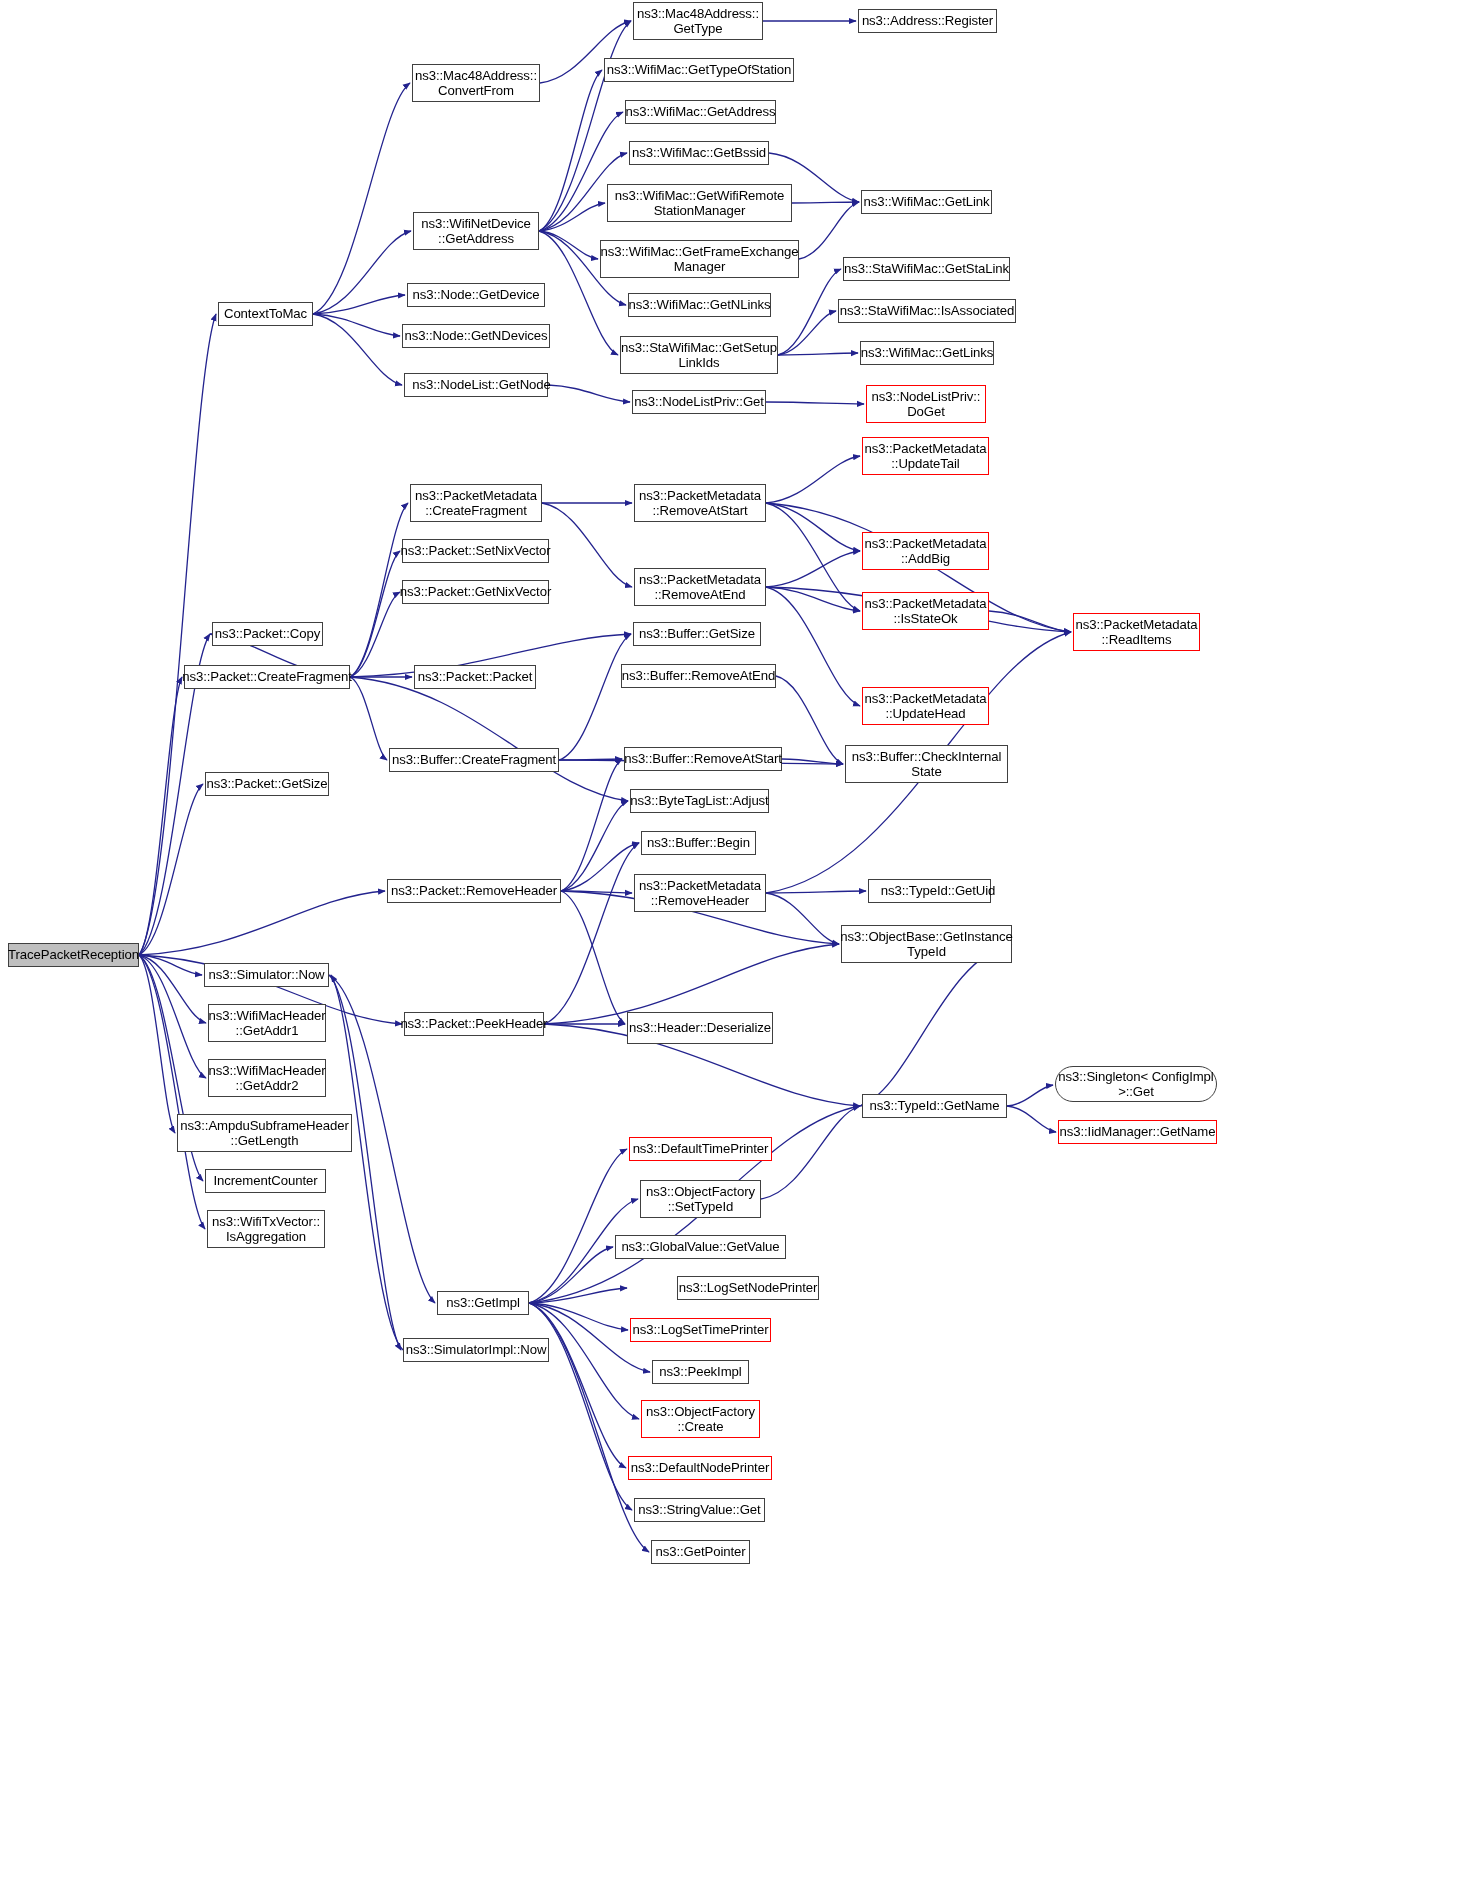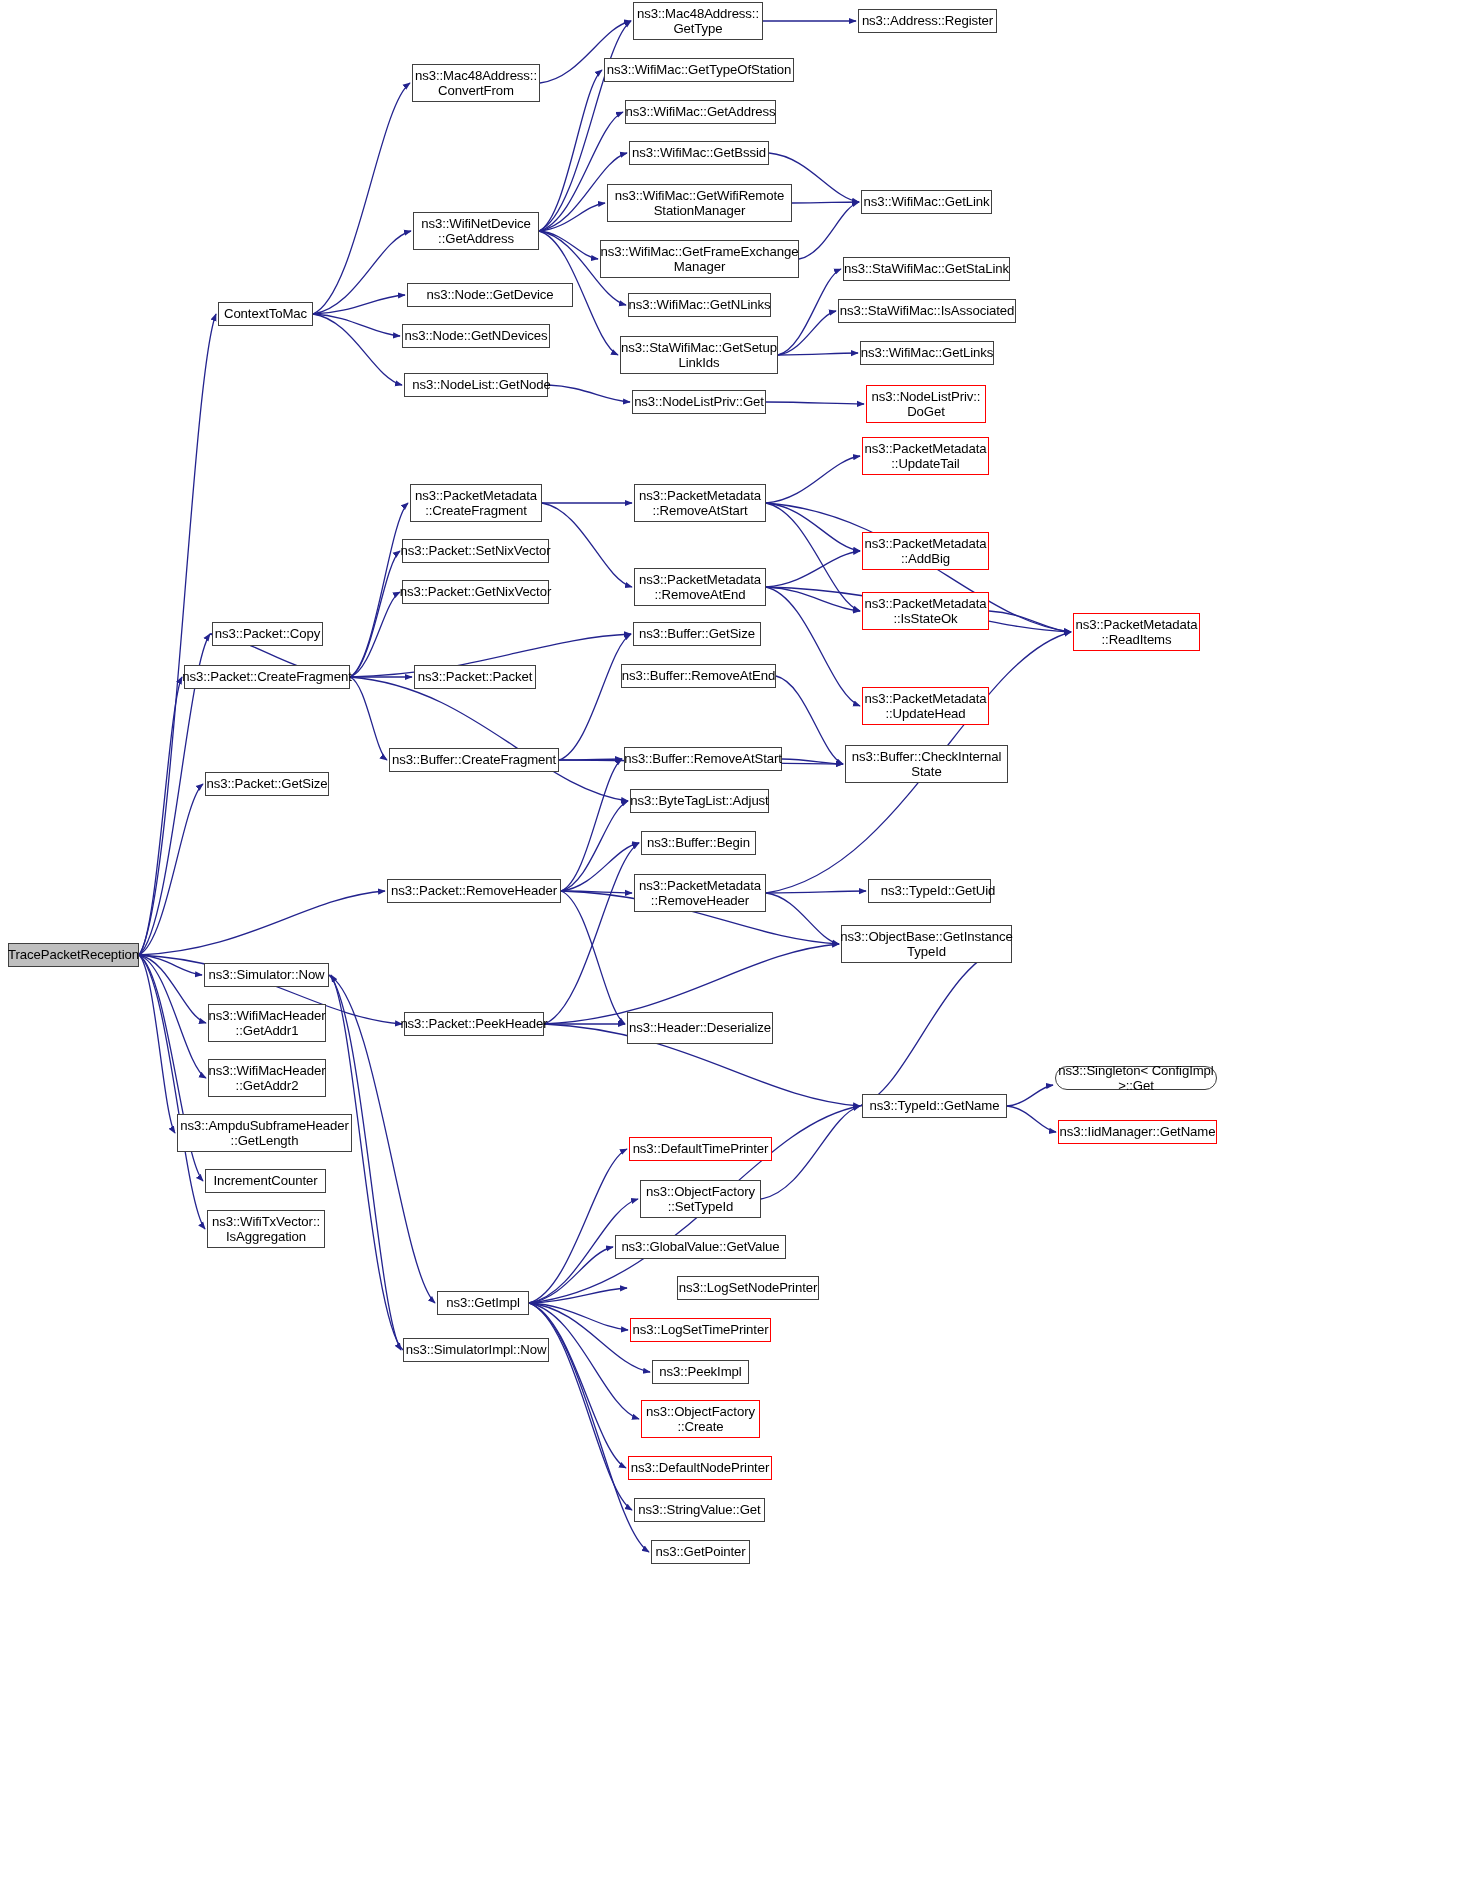--- a/index.html
+++ b/index.html
@@ -148,21 +148,21 @@
         <path d="M 529 1303 C 583 1322.92, 610 1527.1, 649 1552" fill="none" stroke="#23238e" stroke-width="1.3" marker-end="url(#arrow)"></path>
         <path d="M 529 1303 C 677.95 1287.24, 752.425 1125.7, 860 1106" fill="none" stroke="#23238e" stroke-width="1.3" marker-end="url(#arrow)"></path>
         <path d="M 761 1199 C 805.55 1191.56, 827.825 1115.3, 860 1106" fill="none" stroke="#23238e" stroke-width="1.3" marker-end="url(#arrow)"></path>
       </g>
   </svg>
   <div id="nodes-g">
       <div class="node root" style="left: 8px; top: 943px; width: 131px; height: 24px;">TracePacketReception</div>
       <div class="node" style="left: 218px; top: 302px; width: 95px; height: 24px;">ContextToMac</div>
       <div class="node" style="left: 412px; top: 64px; width: 128px; height: 38px;">ns3::Mac48Address::
 ConvertFrom</div>
-      <div class="node" style="left: 407px; top: 283px; width: 166px; height: 24px;">ns3::Node::GetDevice</div>
+      <div class="node" style="left: 407px; top: 283px; width: 138px; height: 24px;">ns3::Node::GetDevice</div>
       <div class="node" style="left: 402px; top: 324px; width: 148px; height: 24px;">ns3::Node::GetNDevices</div>
       <div class="node" style="left: 404px; top: 373px; width: 144px; height: 24px; padding-left: 11px;">ns3::NodeList::GetNode</div>
       <div class="node" style="left: 413px; top: 212px; width: 126px; height: 38px;">ns3::WifiNetDevice
 ::GetAddress</div>
       <div class="node" style="left: 633px; top: 2px; width: 130px; height: 38px;">ns3::Mac48Address::
 GetType</div>
       <div class="node" style="left: 858px; top: 9px; width: 139px; height: 24px;">ns3::Address::Register</div>
       <div class="node" style="left: 604px; top: 58px; width: 190px; height: 24px;">ns3::WifiMac::GetTypeOfStation</div>
       <div class="node" style="left: 625px; top: 100px; width: 151px; height: 24px;">ns3::WifiMac::GetAddress</div>
       <div class="node" style="left: 629px; top: 141px; width: 140px; height: 24px;">ns3::WifiMac::GetBssid</div>
@@ -222,21 +222,21 @@
       <div class="node" style="left: 208px; top: 1004px; width: 118px; height: 38px;">ns3::WifiMacHeader
 ::GetAddr1</div>
       <div class="node" style="left: 208px; top: 1059px; width: 118px; height: 38px;">ns3::WifiMacHeader
 ::GetAddr2</div>
       <div class="node" style="left: 177px; top: 1114px; width: 175px; height: 38px;">ns3::AmpduSubframeHeader
 ::GetLength</div>
       <div class="node" style="left: 205px; top: 1169px; width: 121px; height: 24px;">IncrementCounter</div>
       <div class="node" style="left: 207px; top: 1210px; width: 118px; height: 38px;">ns3::WifiTxVector::
 IsAggregation</div>
       <div class="node" style="left: 862px; top: 1094px; width: 145px; height: 24px;">ns3::TypeId::GetName</div>
-      <div class="node" style="left: 1055px; top: 1066px; width: 162px; height: 24px; border-radius: 19px;">ns3::Singleton&lt; ConfigImpl
+      <div class="node" style="left: 1055px; top: 1066px; width: 162px; height: 36px; border-radius: 19px;">ns3::Singleton&lt; ConfigImpl
 &gt;::Get</div>
       <div class="node red" style="left: 1058px; top: 1120px; width: 159px; height: 24px;">ns3::IidManager::GetName</div>
       <div class="node" style="left: 437px; top: 1291px; width: 92px; height: 24px;">ns3::GetImpl</div>
       <div class="node" style="left: 403px; top: 1338px; width: 146px; height: 24px;">ns3::SimulatorImpl::Now</div>
       <div class="node red" style="left: 629px; top: 1137px; width: 143px; height: 24px;">ns3::DefaultTimePrinter</div>
       <div class="node" style="left: 640px; top: 1180px; width: 121px; height: 38px;">ns3::ObjectFactory
 ::SetTypeId</div>
       <div class="node" style="left: 615px; top: 1235px; width: 171px; height: 24px;">ns3::GlobalValue::GetValue</div>
       <div class="node" style="left: 629px; top: 1276px; width: 142px; height: 24px; margin-left: 48px;">ns3::LogSetNodePrinter</div>
       <div class="node red" style="left: 630px; top: 1318px; width: 141px; height: 24px;">ns3::LogSetTimePrinter</div>

